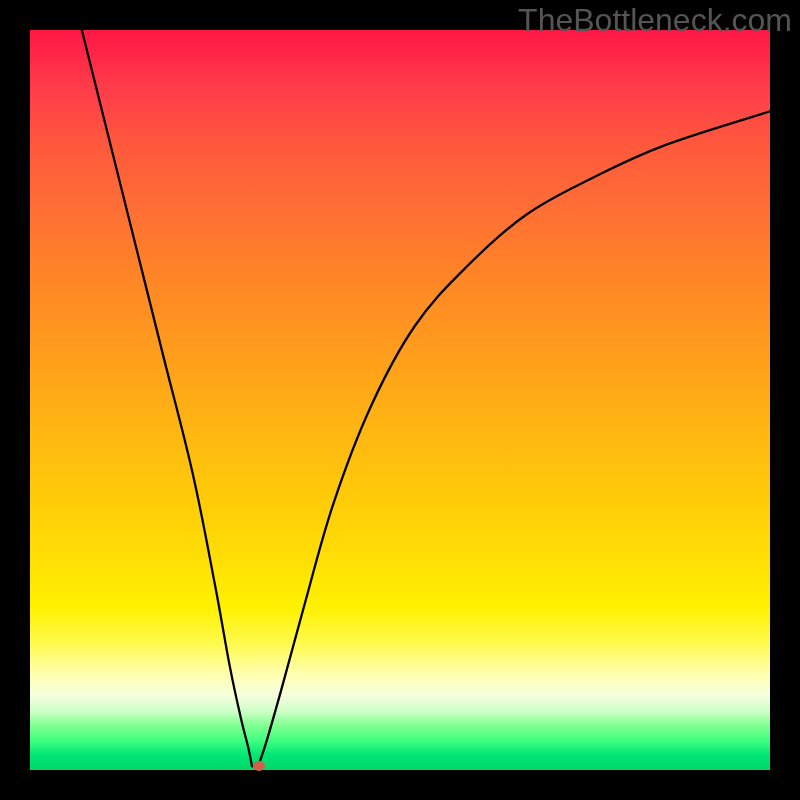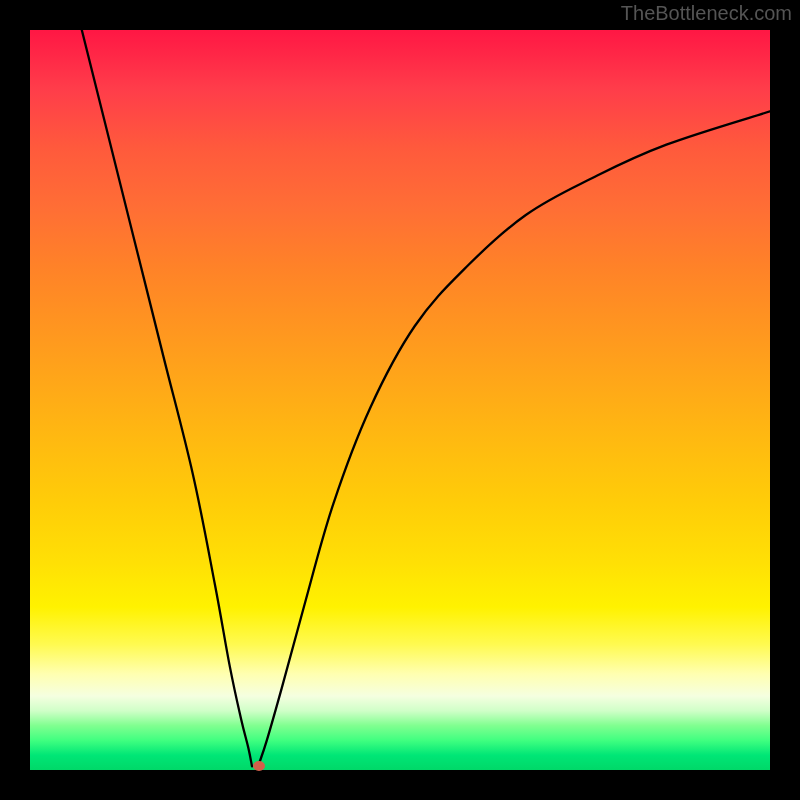--- a/index.html
+++ b/index.html
@@ -3,21 +3,21 @@
   <meta charset="utf-8">
   <style>
     * { margin: 0; padding: 0; box-sizing: border-box; }
     body { width: 800px; height: 800px; background: #000; position: relative; overflow: hidden; }
     .watermark {
       position: absolute;
       top: 2px;
       right: 8px;
       color: #555;
       font-family: Arial, sans-serif;
-      font-size: 20px;
+      font-size: 32px;
       font-weight: 500;
       z-index: 10;
     }
     .plot-area {
       position: absolute;
       top: 30px;
       left: 30px;
       width: 740px;
       height: 740px;
       background: linear-gradient(to bottom,

